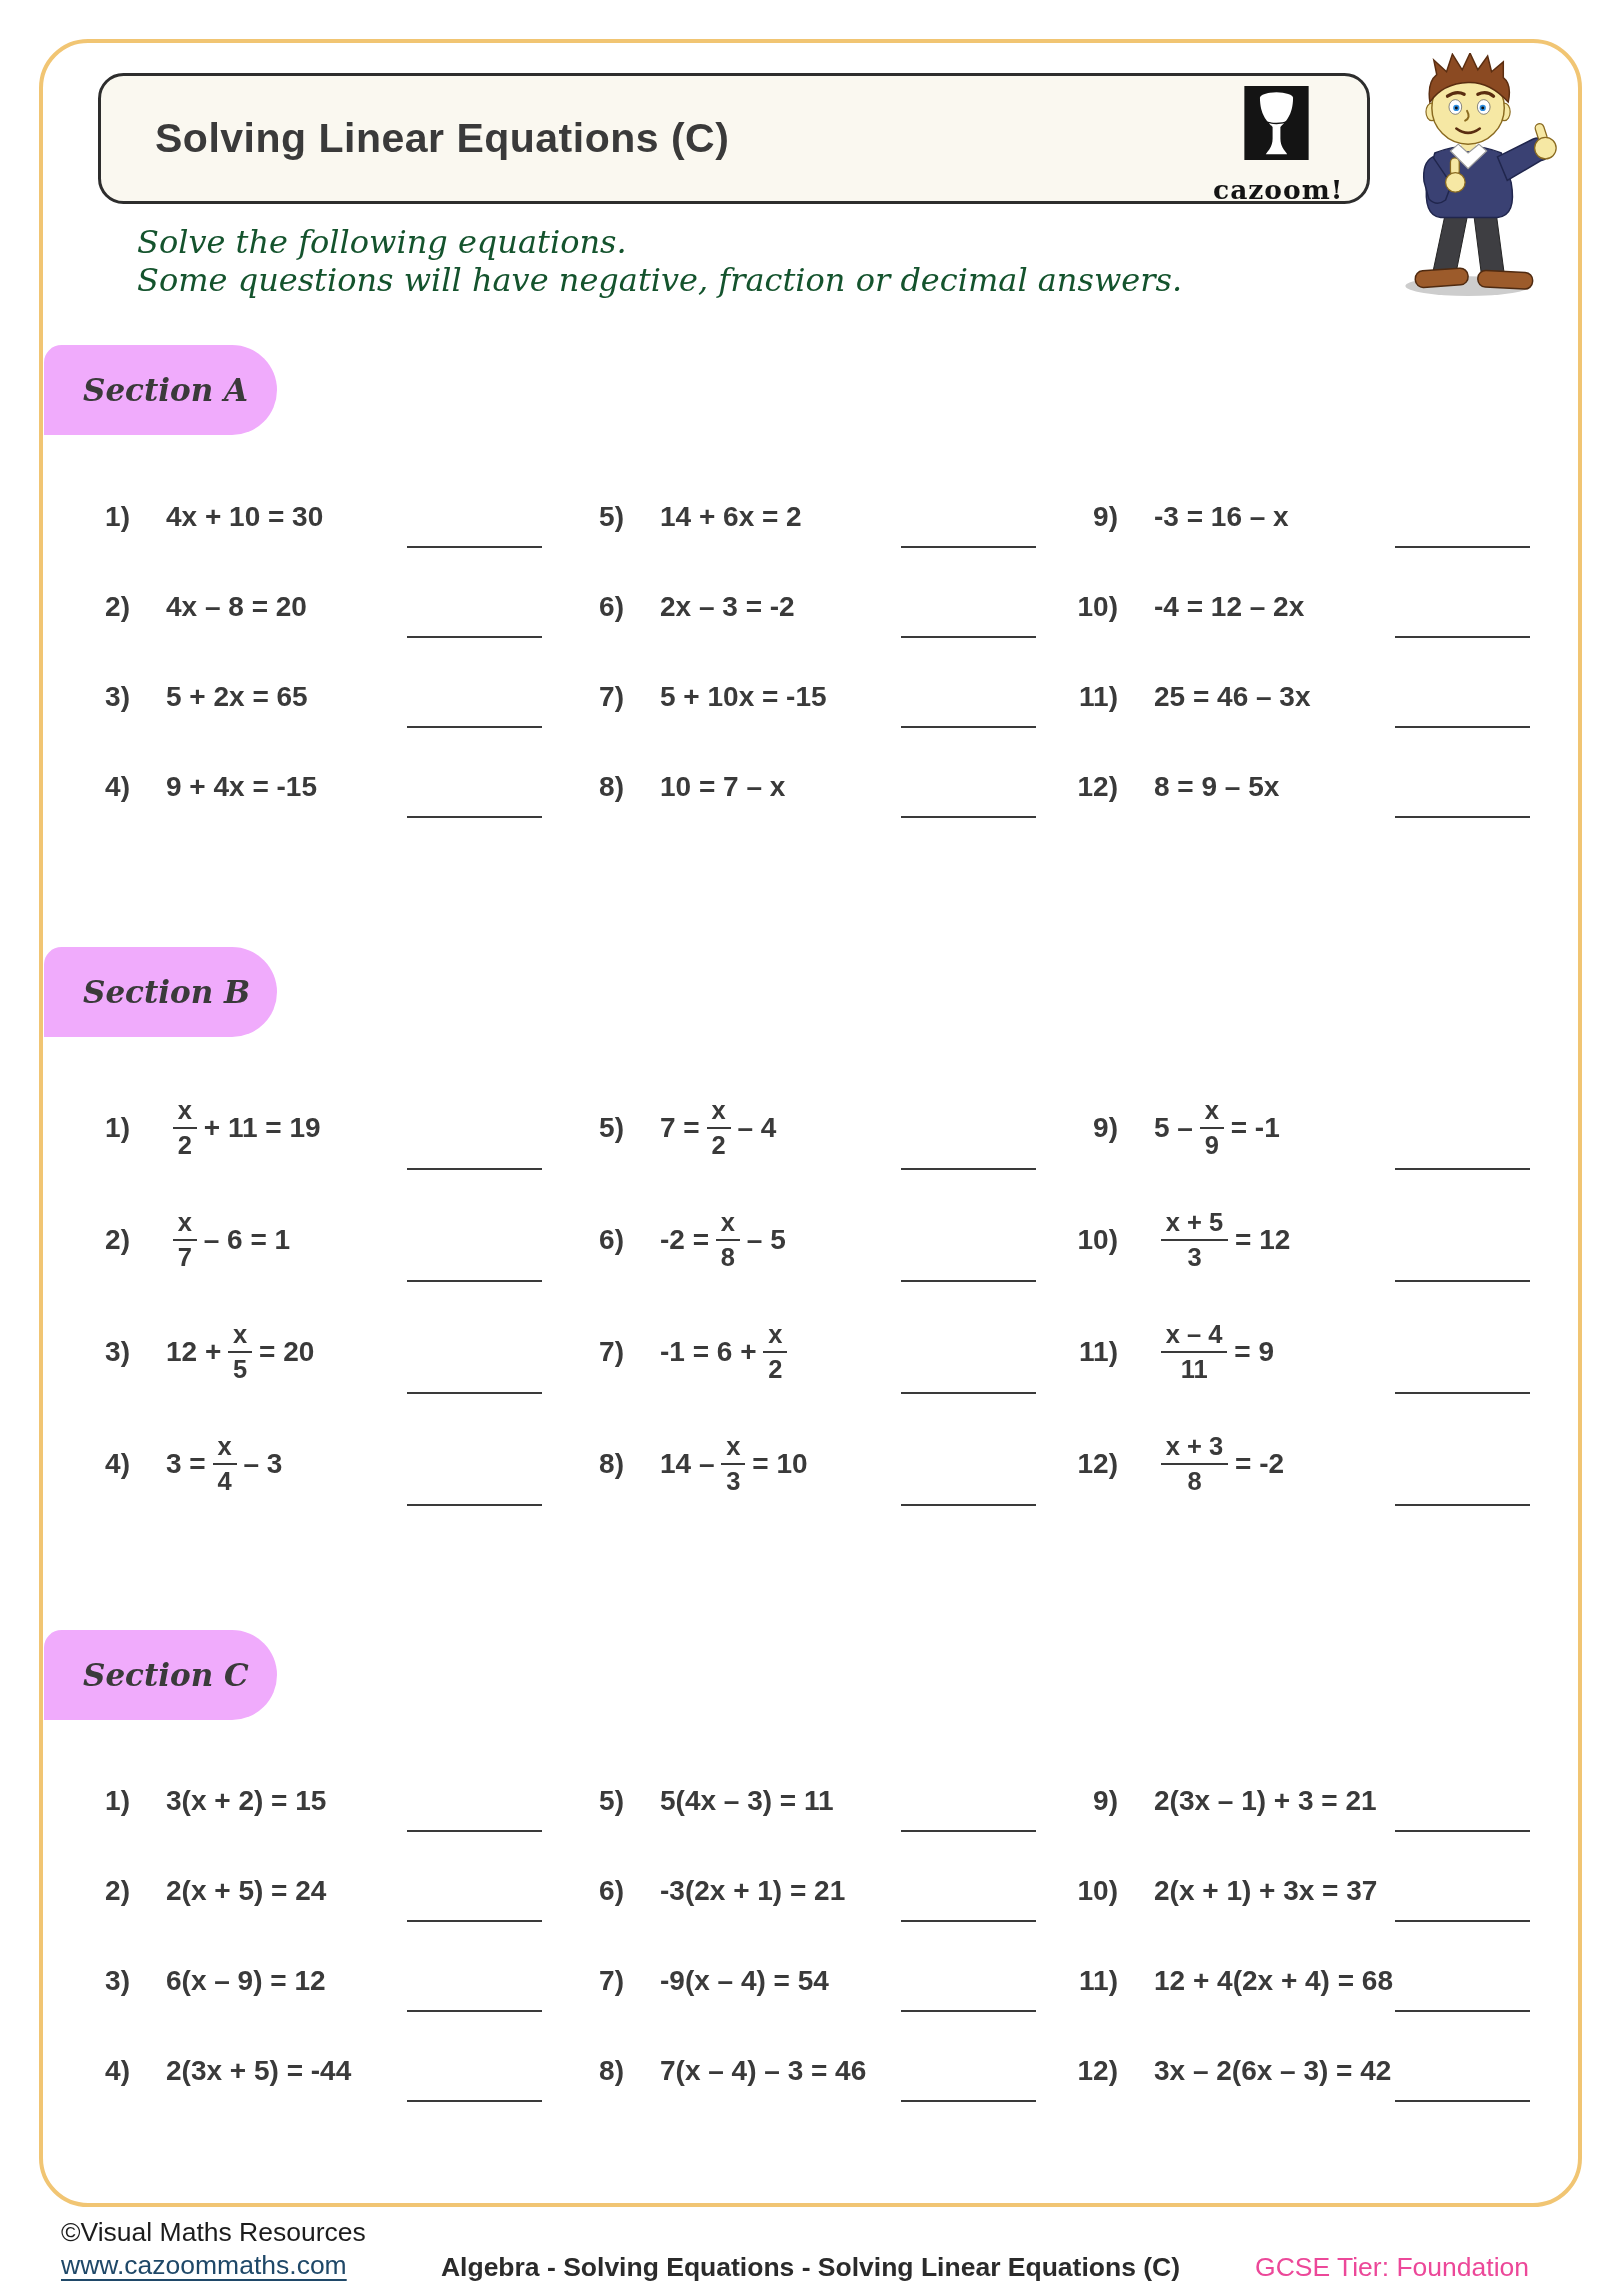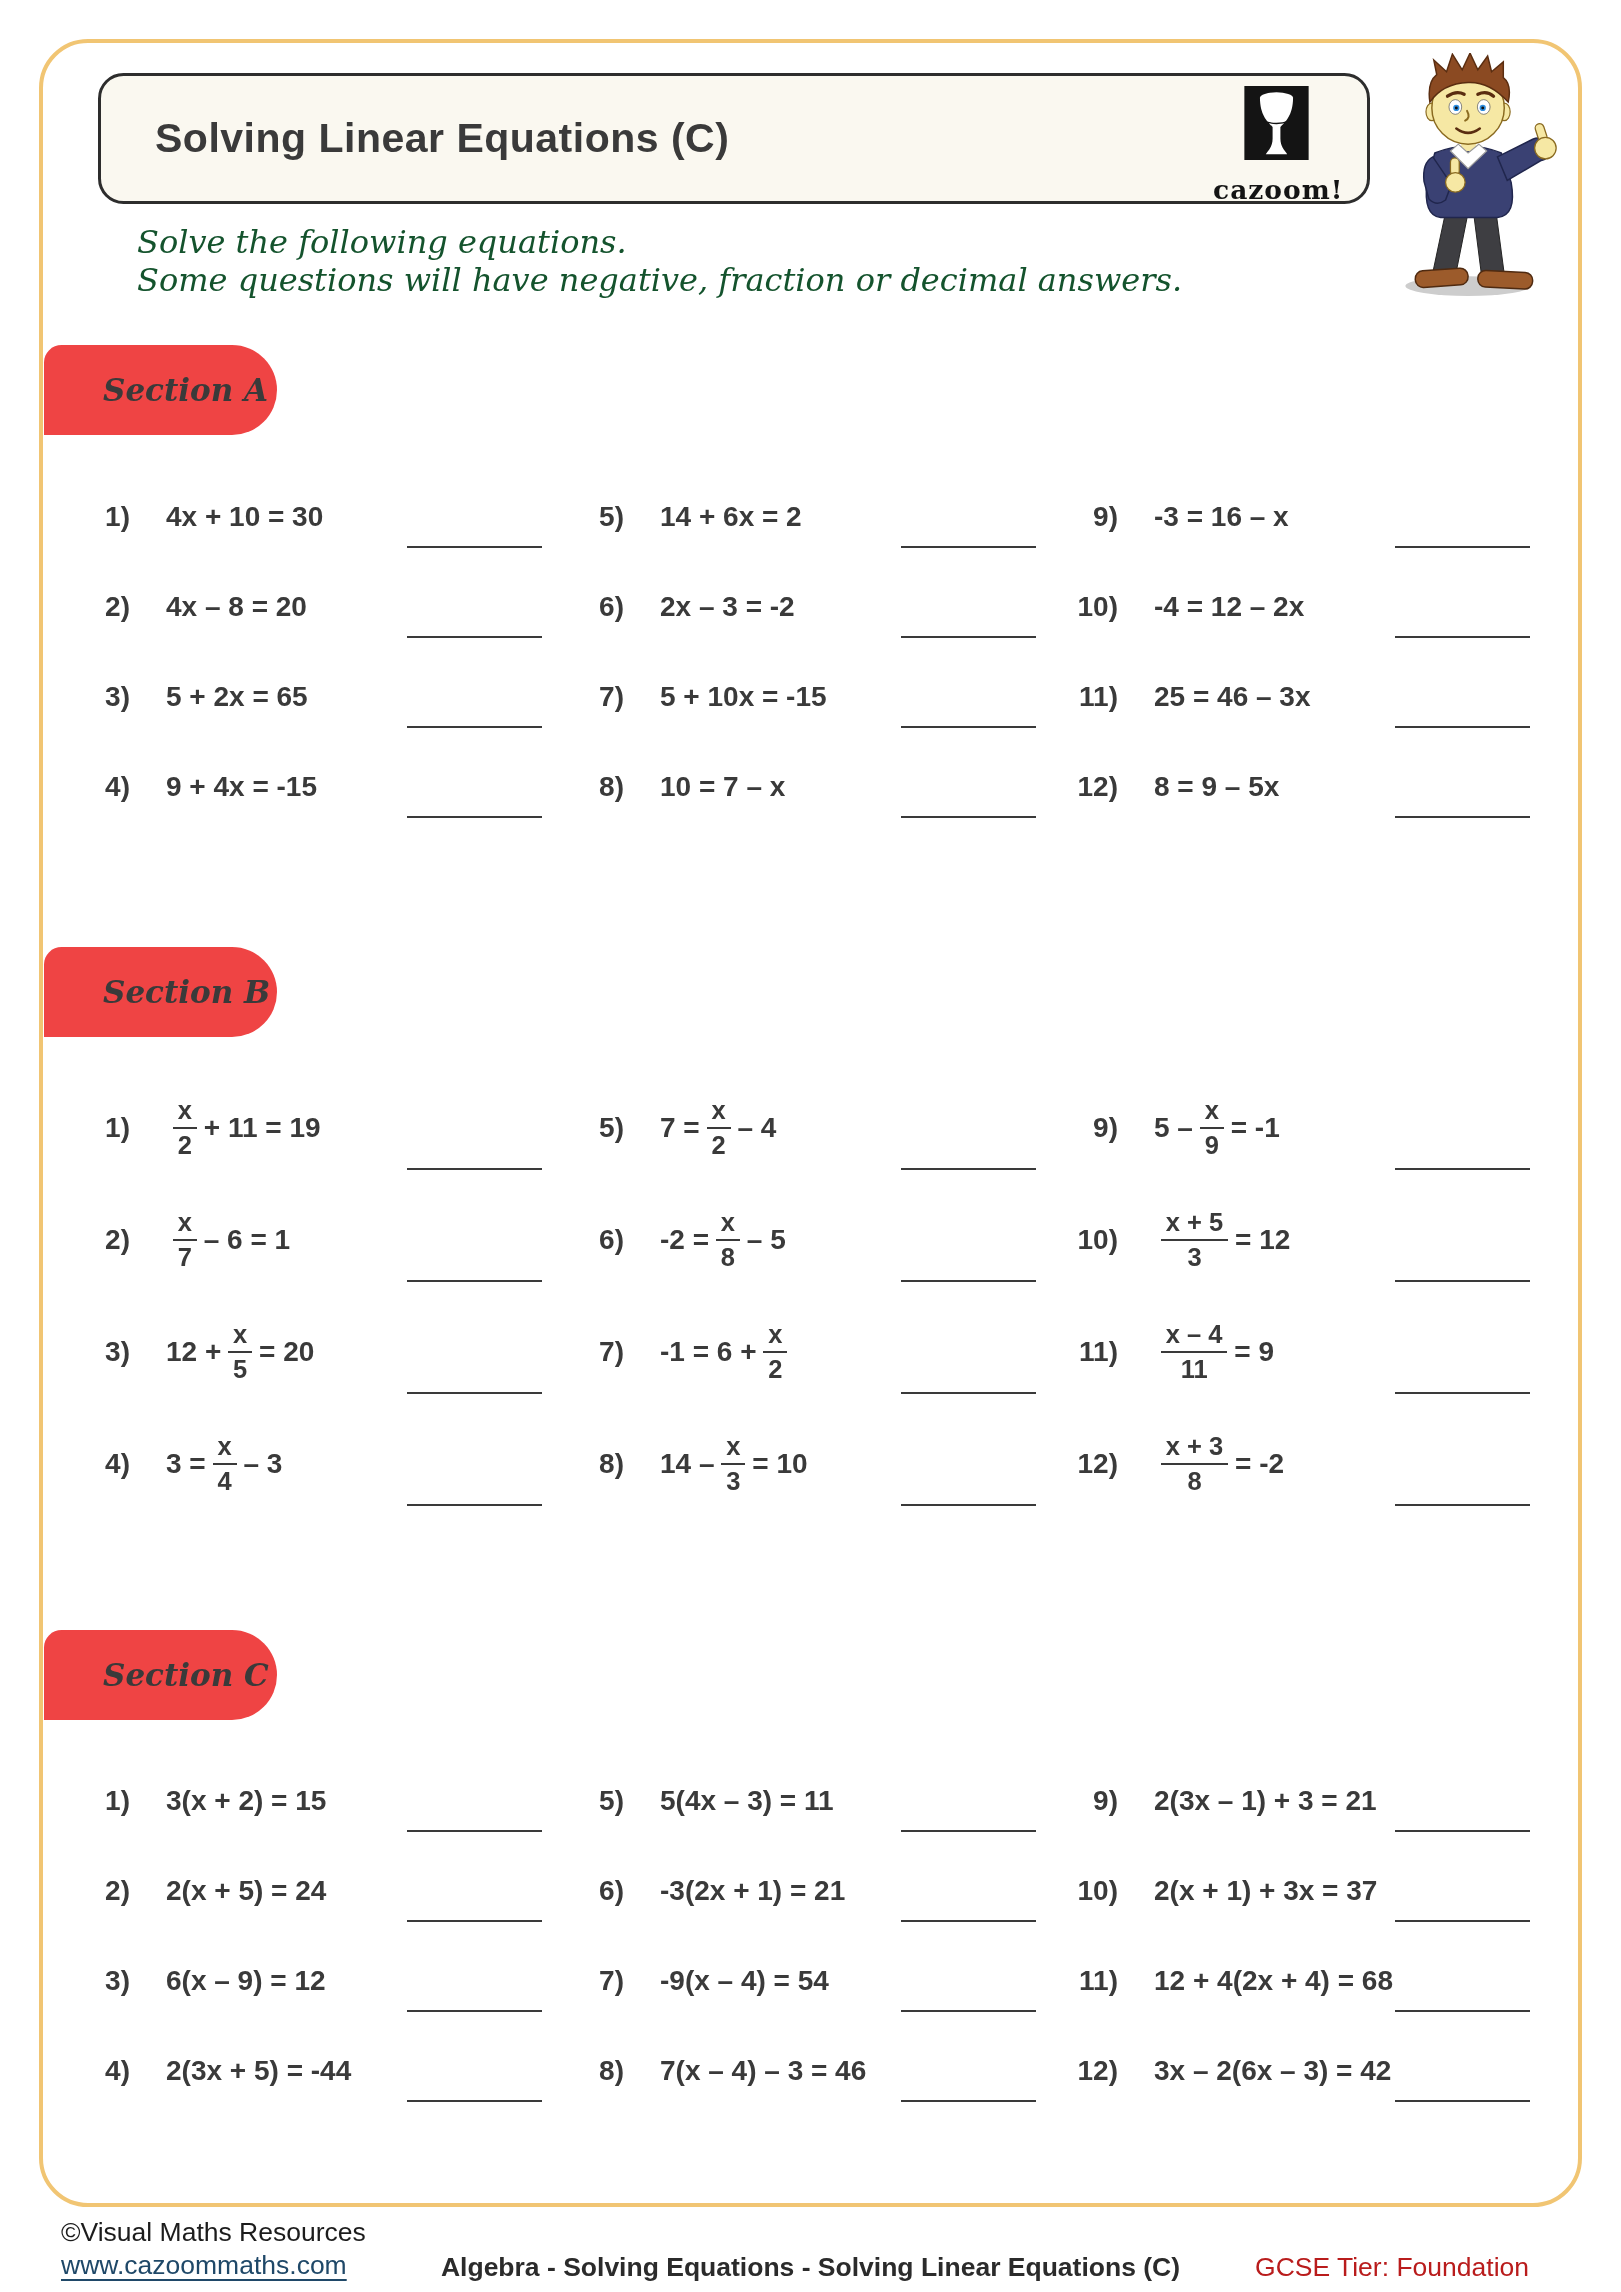--- a/index.html
+++ b/index.html
@@ -28,23 +28,23 @@
     font-family:"DejaVu Serif",serif;font-weight:700;font-size:26.5px;color:#141414;margin-top:14px;letter-spacing:1px;
   }
   .mascot{position:absolute;left:1378px;top:53px;}
   
   .instructions{
     position:absolute;left:137px;top:223px;
     font-family:"DejaVu Serif",serif;font-style:italic;font-size:32px;line-height:38px;color:#14532d;
   }
   
   .sec-label{
-    position:absolute;left:44px;width:233px;height:90px;background:#ef4444;
+    position:absolute;left:44px;width:233px;height:90px;background:#f0abfc;
     border-radius:17.6px 45px 45px 0;
-    display:flex;align-items:center;padding-left:59px;box-sizing:border-box;
+    display:flex;align-items:center;padding-left:39px;box-sizing:border-box;
     font-family:"DejaVu Serif",serif;font-style:italic;font-weight:700;font-size:31px;color:#3a3a3a;
   }
   .label-a{top:345px;}
   .label-b{top:947px;}
   .label-c{top:1630px;}
   
   .qgrid{
     position:absolute;left:71px;width:1482px;
     display:grid;grid-template-columns:repeat(3,1fr);grid-auto-flow:column;
   }
@@ -63,21 +63,21 @@
   .frac .fbot{padding-top:2.9px;}
   
   .footer-copy{position:absolute;left:61px;top:2217px;font-size:26.5px;color:#1c1c1c;}
   .footer-link{
     position:absolute;left:61px;top:2250px;font-size:26.5px;color:#1F4868;
     text-underline-offset:4.9px;text-decoration-thickness:2px;
   }
   .footer-breadcrumb{
     position:absolute;left:50%;transform:translateX(-50%);top:2252px;font-size:26.5px;color:#2b2b2b;white-space:nowrap;font-weight:bold;
   }
-  .footer-tier{position:absolute;right:92px;top:2252px;font-size:26.5px;color:#b91c1c;white-space:nowrap;}
+  .footer-tier{position:absolute;right:92px;top:2252px;font-size:26.5px;color:#ec4899;white-space:nowrap;}
 </style>
 </head>
 <body>
 
 <div class="page-border"></div>
 
 <div class="title-box">
   <div class="title-text">Solving Linear Equations (C)</div>
 </div>
 

